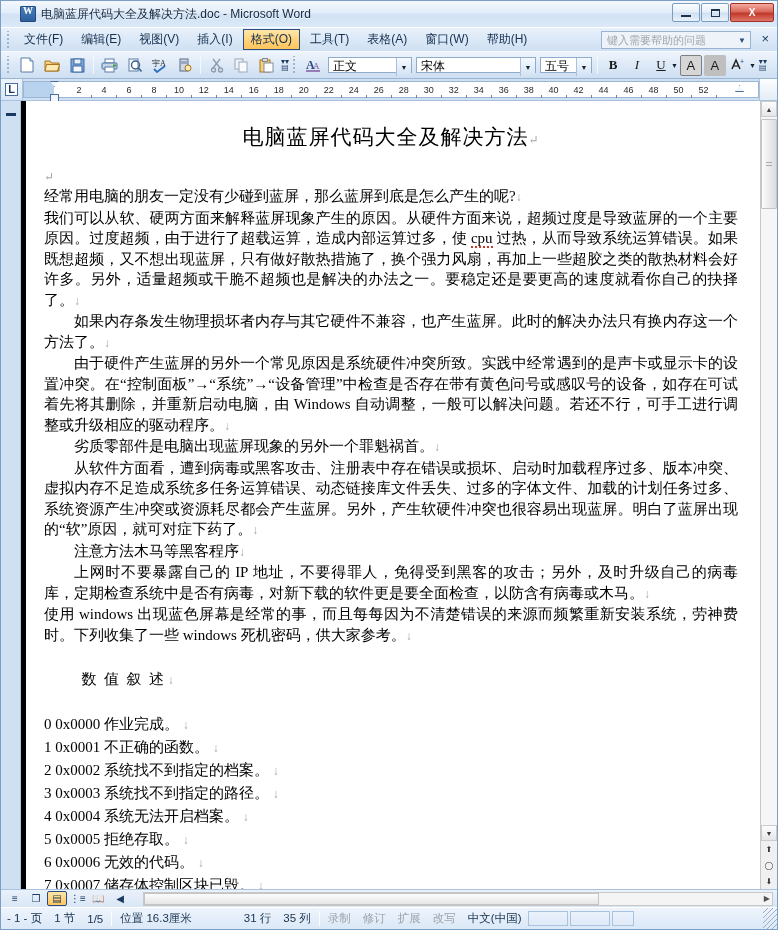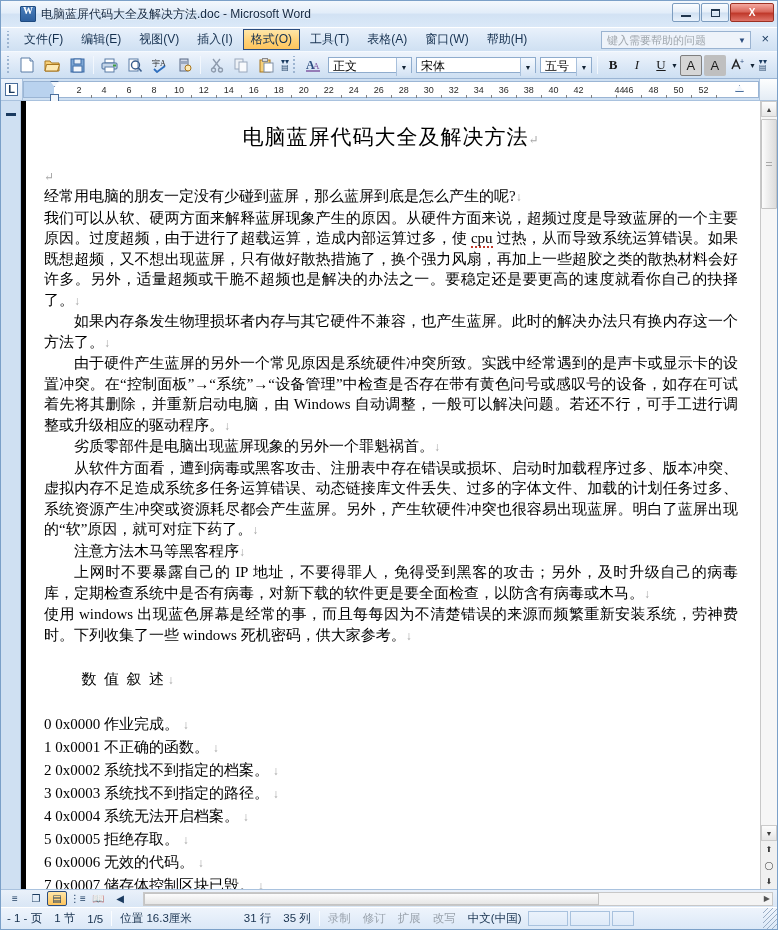--- a/index.html
+++ b/index.html
@@ -484,21 +484,21 @@
         <span class="rtick" style="left: 454.679px;">34</span>
         <span class="rdot" style="left: 467.17px;"></span>
         <span class="rtick" style="left: 479.66px;">36</span>
         <span class="rdot" style="left: 492.151px;"></span>
         <span class="rtick" style="left: 504.642px;">38</span>
         <span class="rdot" style="left: 517.132px;"></span>
         <span class="rtick" style="left: 529.623px;">40</span>
         <span class="rdot" style="left: 542.113px;"></span>
         <span class="rtick" style="left: 554.604px;">42</span>
         <span class="rdot" style="left: 567.094px;"></span>
-        <span class="rtick" style="left: 579.585px; margin-left: 16px;">44</span>
+        <span class="rtick" style="left: 579.585px;">44</span>
         <span class="rdot" style="left: 592.075px;"></span>
         <span class="rtick" style="left: 604.566px;">46</span>
         <span class="rdot" style="left: 617.057px;"></span>
         <span class="rtick" style="left: 629.547px;">48</span>
         <span class="rdot" style="left: 642.038px;"></span>
         <span class="rtick" style="left: 654.528px;">50</span>
         <span class="rdot" style="left: 667.019px;"></span>
         <span class="rtick" style="left: 679.509px;">52</span>
         <span class="rdot" style="left: 692px;"></span>
       </div>

